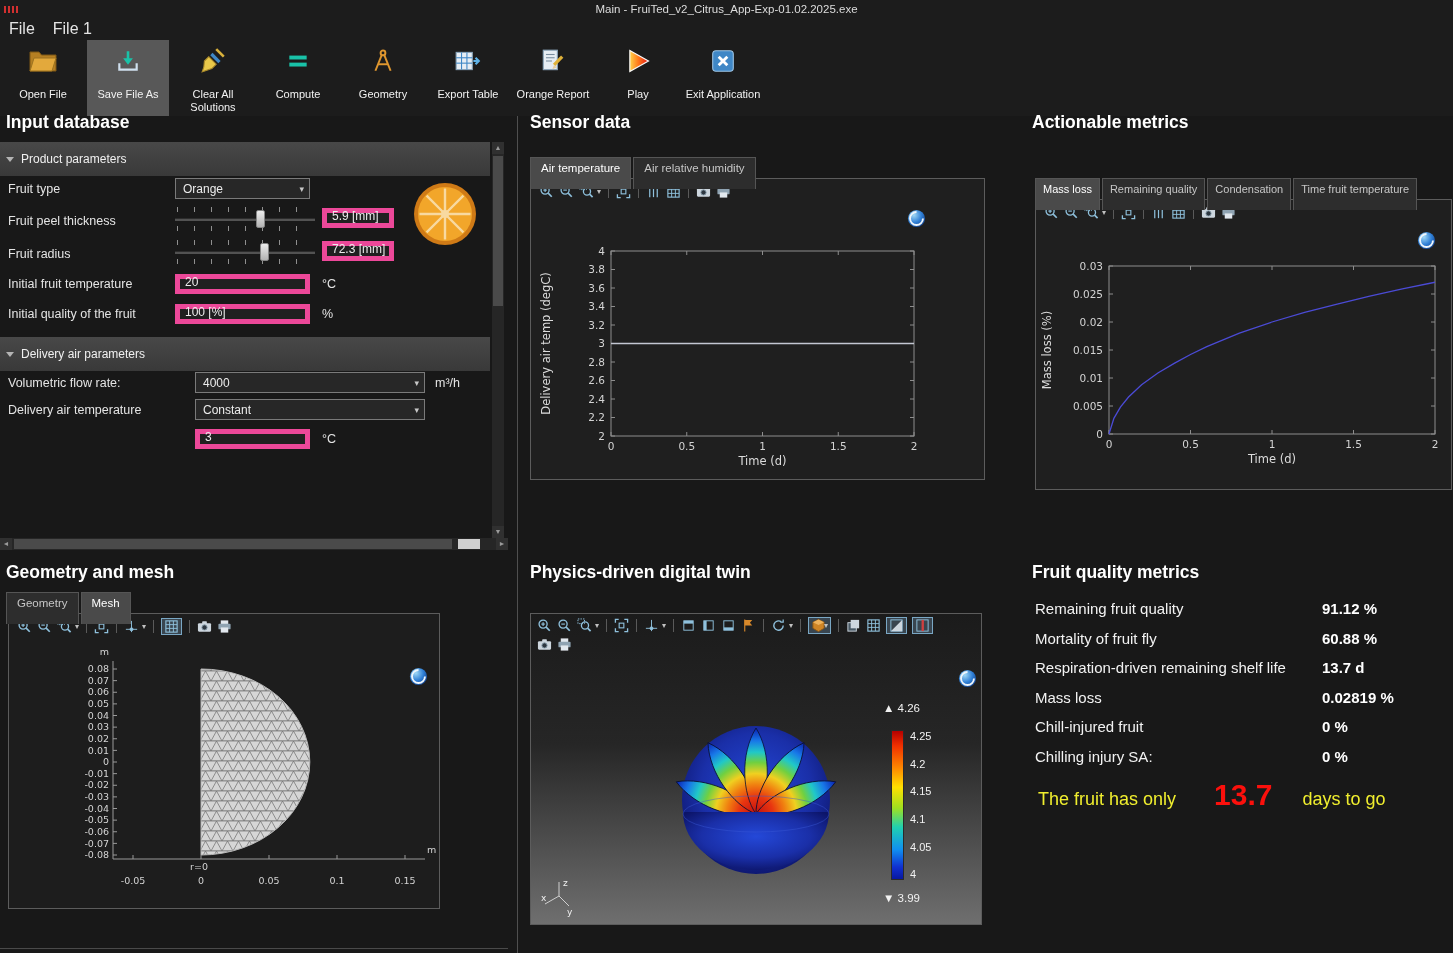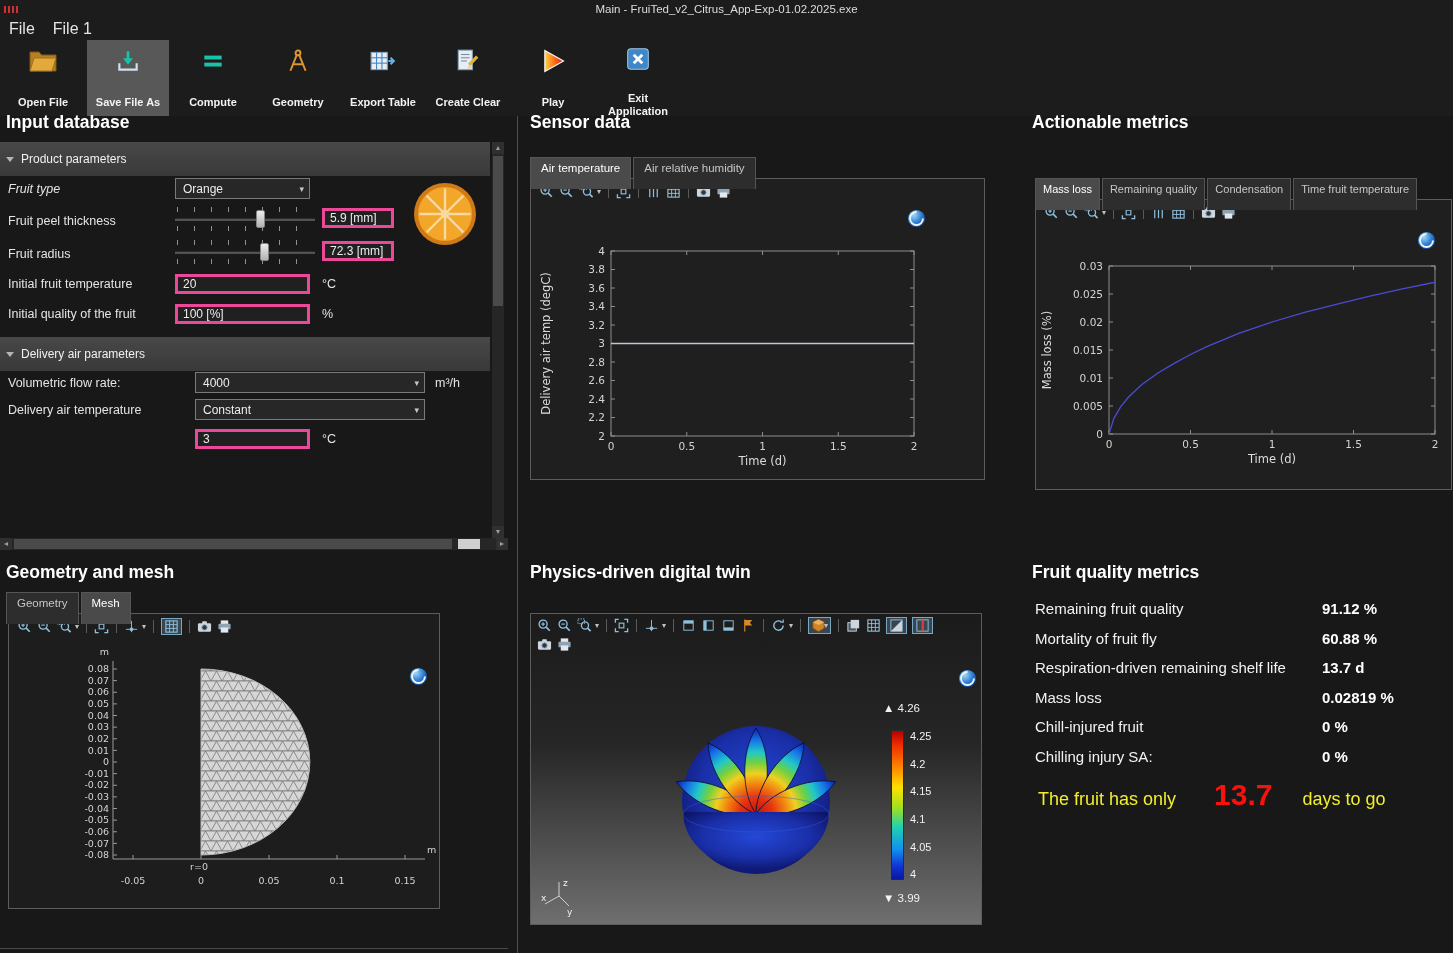--- a/index.html
+++ b/index.html
@@ -8,32 +8,32 @@
   .abs{position:absolute;}
   
   .titlebar{left:0;top:0;width:1453px;height:18px;background:#1c1c1c;text-align:center;font-size:11.5px;line-height:18px;color:#dcdcdc;}
   .logo-mark{position:absolute;left:4px;top:6px;width:15px;height:7px;background:repeating-linear-gradient(90deg,#d23030 0 2px,transparent 2px 4px);}
   .menubar{left:0;top:18px;width:1453px;height:22px;background:#1c1c1c;display:flex;align-items:center;}
   .menu-item{font-size:16px;color:#e4e4e4;padding:0 9px;height:22px;line-height:22px;}
   .ribbon{left:0;top:40px;width:1453px;height:76px;background:#1c1c1c;display:flex;gap:3px;padding-left:2px;}
   .rbtn{width:82px;height:76px;display:flex;flex-direction:column;align-items:center;padding-top:6px;cursor:default;}
   .rbtn.active{background:#585858;}
   .ricon{height:30px;display:flex;align-items:center;justify-content:center;}
-  .rlabel{font-size:11px;text-align:center;line-height:12.5px;margin-top:20px;color:#f2f2f2;font-weight:bold;}
+  .rlabel{font-size:11px;text-align:center;line-height:12.5px;margin-top:12px;color:#f2f2f2;}
   .panel-title{position:absolute;font-size:17.5px;font-weight:bold;color:#ffffff;}
   .divider-v{position:absolute;background:#4f4f4f;width:1px;}
   .divider-h{position:absolute;background:#4a4a4a;height:1px;}
   
   #left-params{left:0;top:140px;width:508px;height:412px;}
   .secbar{position:absolute;height:34px;background:linear-gradient(#484848,#393939);display:flex;align-items:center;gap:7px;padding-left:6px;font-size:12px;color:#f0f0f0;width:490px;}
   .tri{width:0;height:0;border-left:4px solid transparent;border-right:4px solid transparent;border-top:5px solid #b4b4b4;}
   .lbl{position:absolute;font-size:12.5px;color:#e4e4e4;white-space:nowrap;}
   .combo{position:absolute;background:#272727;border:1px solid #7a7a7a;height:21px;display:flex;align-items:center;font-size:12px;color:#ececec;padding-left:7px;}
   .combo .caret{position:absolute;right:5px;top:5px;font-size:9px;color:#c8c8c8;}
-  .tinput{position:absolute;background:#202020;border:3px solid #ec4899;height:20px;display:flex;align-items:flex-end;font-size:12px;color:#ececec;padding-left:5px;}
+  .tinput{position:absolute;background:#202020;border:5px solid #ec4899;height:20px;display:flex;align-items:flex-end;font-size:12px;color:#ececec;padding-left:5px;}
   .slider{position:absolute;height:26px;}
   .slider .ticks{position:absolute;left:2px;right:2px;height:5px;background:repeating-linear-gradient(90deg,#8f8f8f 0 1px,transparent 1px 17px);}
   .slider .ticks.t{top:1px;}.slider .ticks.b{bottom:1px;}
   .slider .groove{position:absolute;left:0;right:0;top:12px;height:3px;background:#525252;border-top:1px solid #2c2c2c;}
   .slider .thumb{position:absolute;top:4px;width:9px;height:18px;background:linear-gradient(#ececec,#b2b2b2);border:1px solid #858585;border-radius:2px;}
   .vscroll{position:absolute;width:12px;background:#262626;}
   .hscroll{position:absolute;height:12px;background:#262626;}
   .sc-arrow{position:absolute;width:12px;height:12px;font-size:7px;color:#9a9a9a;text-align:center;line-height:12px;background:#303030;}
   .sc-thumb{position:absolute;background:#4a4a4a;}
   .sc-grip{position:absolute;background:#cfcfcf;}
@@ -107,20 +107,30 @@
         <svg width="26" height="26" viewBox="0 0 24 24">
           <path d="M4 14 v6 h16 v-6" fill="none" stroke="#cfe0ee" stroke-width="2"></path>
           <path d="M12 3 v8" stroke="#19c2a8" stroke-width="2.4"></path>
           <path d="M7.5 9.5 l4.5 6 4.5 -6 Z" fill="#19c2a8"></path>
         </svg>
       </span>
     <span class="rlabel">Save File As</span>
   </div>
   <div class="rbtn">
     <span class="ricon">
+        <svg width="28" height="28" viewBox="0 0 26 26">
+          <line x1="16" y1="2" x2="23" y2="9" stroke="#d9b13b" stroke-width="2.4"></line>
+          <path d="M9 9 L16 16 L12 20 Q6 22 3 23 Q5 19 5 13 Z" fill="#e8c84a" stroke="#a8882a"></path>
+          <line x1="11.5" y1="6.5" x2="19" y2="14" stroke="#3f87c6" stroke-width="3"></line>
+        </svg>
+      </span>
+    <span class="rlabel">Clear All Solutions</span>
+  </div>
+  <div class="rbtn">
+    <span class="ricon">
         <svg width="26" height="26" viewBox="0 0 24 24">
           <rect x="4" y="7" width="16" height="3.6" fill="#19c2a8"></rect>
           <rect x="4" y="13.5" width="16" height="3.6" fill="#19c2a8"></rect>
         </svg>
       </span>
     <span class="rlabel">Compute</span>
   </div>
   <div class="rbtn">
     <span class="ricon">
         <svg width="26" height="26" viewBox="0 0 24 24" fill="none" stroke="#e0972f" stroke-width="1.8">
@@ -149,21 +159,21 @@
     <span class="ricon">
         <svg width="26" height="26" viewBox="0 0 24 24">
           <rect x="3" y="2" width="13" height="18" fill="#e6edf4" stroke="#8aa4ba"></rect>
           <line x1="5.5" y1="6" x2="13.5" y2="6" stroke="#7a8ea0"></line>
           <line x1="5.5" y1="9" x2="13.5" y2="9" stroke="#7a8ea0"></line>
           <line x1="5.5" y1="12" x2="11" y2="12" stroke="#7a8ea0"></line>
           <line x1="20.5" y1="8" x2="13" y2="15.5" stroke="#e0b23a" stroke-width="3"></line>
           <path d="M13 15.5 l-1.6 4 4 -1.6 Z" fill="#e8cfa0"></path>
         </svg>
       </span>
-    <span class="rlabel">Create Clear</span>
+    <span class="rlabel">Orange Report</span>
   </div>
   <div class="rbtn">
     <span class="ricon">
         <svg width="28" height="28" viewBox="0 0 24 24">
           <defs>
             <linearGradient id="gp" x1="0" y1="0" x2="1" y2="0">
               <stop offset="0" stop-color="#ffd24a"></stop>
               <stop offset="0.45" stop-color="#ff7a1a"></stop>
               <stop offset="1" stop-color="#e81818"></stop>
             </linearGradient>
@@ -188,21 +198,21 @@
 <div class="divider-h" style="left:0;top:948px;width:508px;"></div>
 
 <div class="panel-title" style="left:6px;top:112px;">Input database</div>
 
 <div class="abs" id="left-params">
   <div class="secbar" style="left:0;top:2px;">
     <span class="tri"></span>
     <span>Product parameters</span>
   </div>
 
-  <span class="lbl" style="left:8px;top:42px;font-style:italic;">Fruit type</span>
+  <span class="lbl" style="left:8px;top:42px;">Fruit type</span>
   <div class="combo" style="left:175px;top:38px;width:135px;">
     <span>Orange</span>
     <span class="caret">▾</span>
   </div>
 
   <svg class="abs" style="left:413px;top:42px;" width="64" height="64" viewBox="0 0 64 64">
     <circle cx="32" cy="32" r="31" fill="#cf7a16"></circle>
     <circle cx="32" cy="32" r="27" fill="#f2a62a"></circle>
     <path d="M32 32 L32 6.5 M32 32 L50.4 13.6 M32 32 L57.5 32 M32 32 L50.4 50.4 M32 32 L32 57.5 M32 32 L13.6 50.4 M32 32 L6.5 32 M32 32 L13.6 13.6" stroke="#f8d9a0" stroke-width="2.4"></path>
     <circle cx="32" cy="32" r="4" fill="#f8d9a0"></circle>

